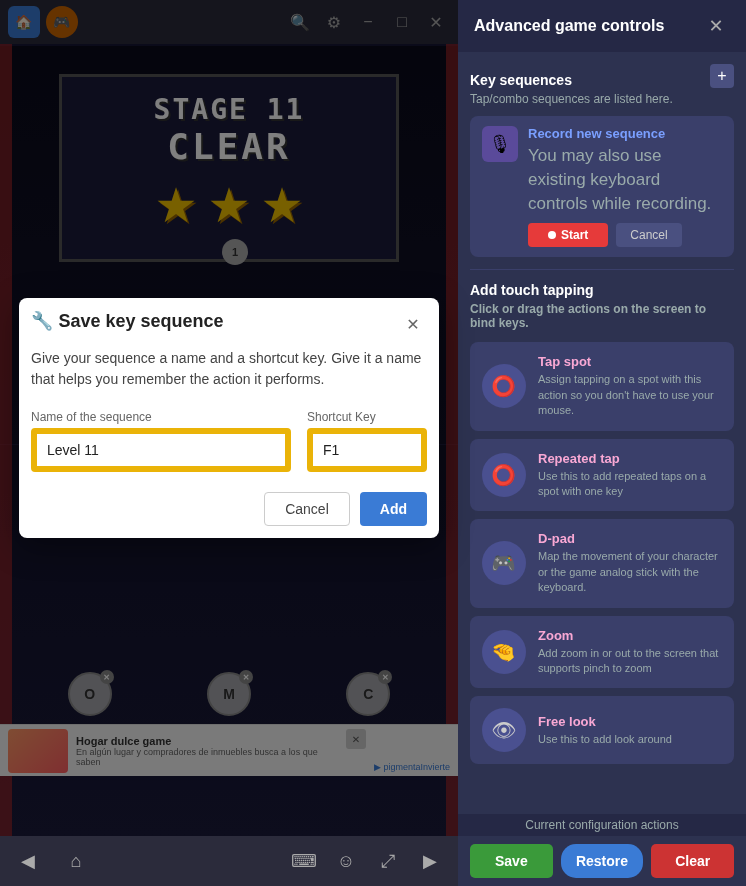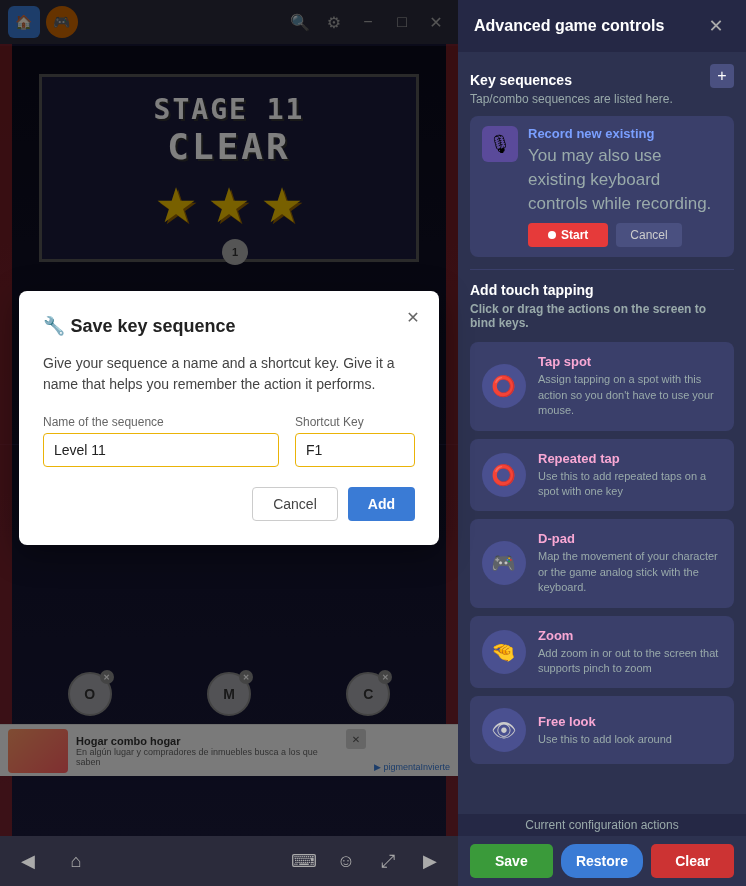--- a/index.html
+++ b/index.html
@@ -67,21 +67,21 @@
       background: linear-gradient(180deg, #0a0a1a 0%, #1a1a3a 100%);
       overflow: hidden;
     }
 
     
     .stage-clear {
       position: absolute;
       top: 30px;
       left: 50%;
       transform: translateX(-50%);
-      width: 380px;
+      width: 340px;
       background: #1a1a3a;
       border: 3px solid #555;
       padding: 16px;
       text-align: center;
     }
     .stage-title {
       font-family: monospace;
       font-size: 28px;
       font-weight: bold;
       color: #fff;
@@ -297,21 +297,21 @@
       top: 0; left: 0; right: 0; bottom: 50px;
       background: rgba(0,0,0,0.5);
       display: flex;
       align-items: center;
       justify-content: center;
       z-index: 100;
     }
     .dialog {
       background: #fff;
       border-radius: 8px;
-      padding: 24px;
+      padding: 12px;
       width: 420px;
       box-shadow: 0 8px 32px rgba(0,0,0,0.4);
       position: relative;
     }
     .dialog-header {
       display: flex;
       align-items: center;
       gap: 8px;
       margin-bottom: 16px;
     }
@@ -343,21 +343,21 @@
     .dialog-fields {
       display: flex;
       gap: 16px;
       margin-bottom: 20px;
     }
     .field-group { display: flex; flex-direction: column; gap: 4px; }
     .field-group.name { flex: 1; }
     .field-group.shortcut { width: 120px; }
     .field-label { font-size: 12px; color: #666; }
     .field-input {
-      border: 1px solid #eab308;
+      border: 6px solid #eab308;
       border-radius: 4px;
       padding: 8px 10px;
       font-size: 14px;
       color: #222;
       outline: none;
     }
     .dialog-actions {
       display: flex;
       justify-content: flex-end;
       gap: 10px;
@@ -702,21 +702,21 @@
       </div>
       <div class="circle-btn">
         <span>C</span>
         <div class="x-btn">✕</div>
       </div>
     </div>
 
     <div class="ad-banner">
       <div class="ad-image"></div>
       <div class="ad-text-block">
-        <div class="ad-title">Hogar combo hogar</div>
+        <div class="ad-title">Hogar dulce game</div>
         <div class="ad-desc">En algún lugar y compradores de inmuebles busca a los que saben</div>
       </div>
       <div class="ad-close">✕</div>
       <div class="ad-brand">▶ pigmentaInvierte</div>
     </div>
   </div>
 
   <div class="dialog-overlay">
     <div class="dialog">
       <div class="dialog-header">
@@ -765,21 +765,21 @@
 
     <div class="section-header">
       <span class="section-title">Key sequences</span>
       <div class="section-add-btn">+</div>
     </div>
     <div class="section-desc">Tap/combo sequences are listed here.</div>
 
     <div class="record-card">
       <div class="record-icon">🎙</div>
       <div class="record-text">
-        <div class="record-title">Record new existing</div>
+        <div class="record-title">Record new sequence</div>
         <div class="record-desc">You may also use existing keyboard controls while recording.</div>
         <div class="record-actions">
           <button class="btn-start">
             <div class="btn-start-dot"></div>
             <span>Start</span>
           </button>
           <button class="btn-cancel-small">Cancel</button>
         </div>
       </div>
     </div>

